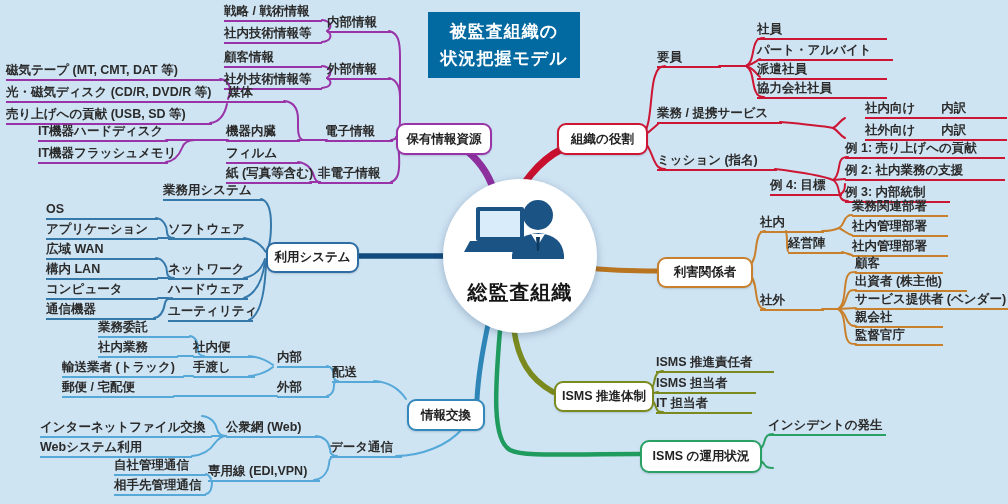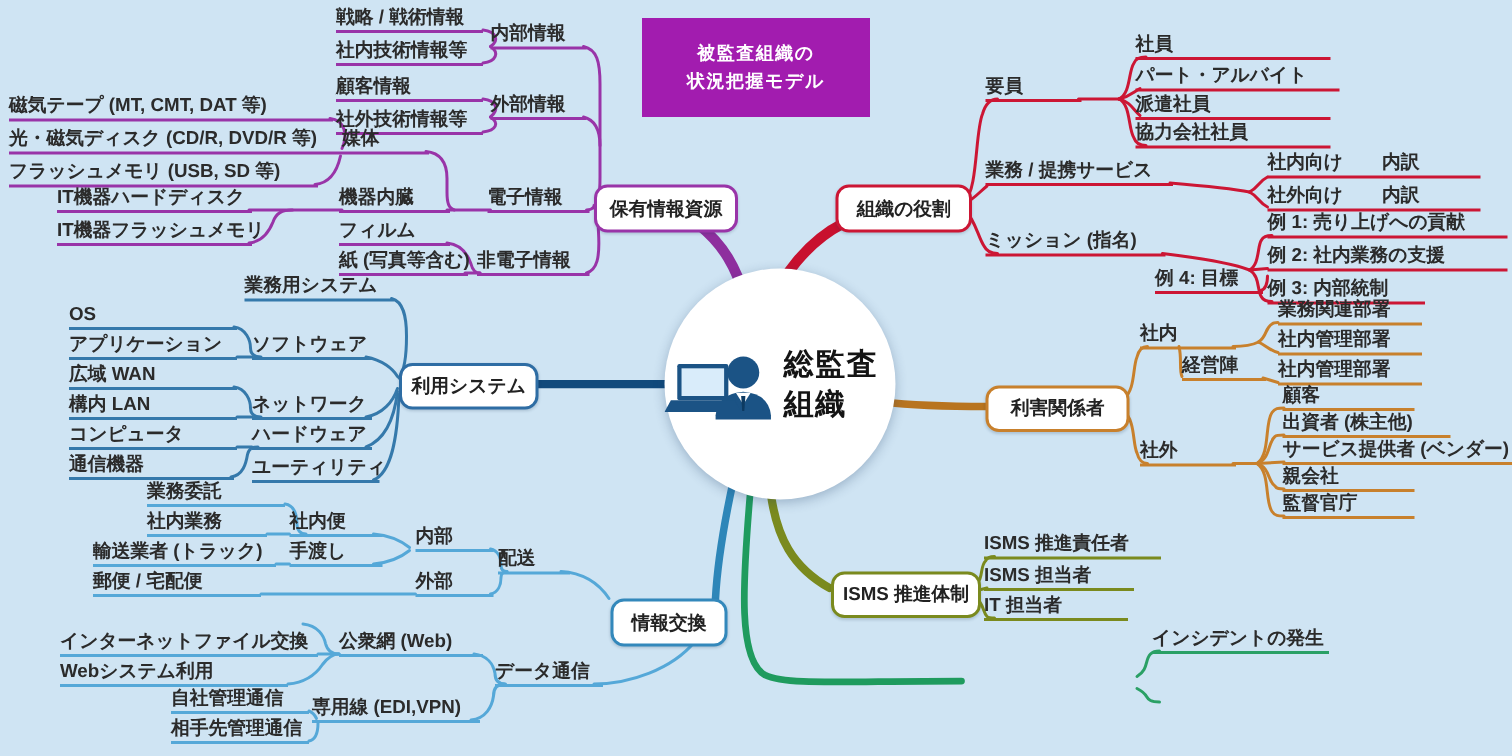--- a/index.html
+++ b/index.html
@@ -9,42 +9,42 @@
   .lbl{position:absolute;font-size:12.5px;font-weight:600;color:#2b2b2b;
        line-height:14px;height:14px;white-space:nowrap;
        border-bottom:2px solid #000;padding-bottom:2px;}
   .p{border-color:#9934a8}
   .b{border-color:#3579ab}
   .c{border-color:#55a8d8}
   .r{border-color:#cc1634}
   .o{border-color:#c8802c}
   .g{border-color:#7a8a1e}
   .t{border-color:#2aa065}
-  .pair{display:flex;}
+  .pair{display:flex;margin-left:20px;}
   .pair .second{margin-left:26px;}
   .node{position:absolute;background:#fff;border:2px solid #888;border-radius:9px;
         display:flex;align-items:center;justify-content:center;
         font-size:12.5px;font-weight:700;color:#222;white-space:nowrap;
         box-shadow:0 1px 2px rgba(30,60,90,.2);}
   .n-p{border-color:#9934a8}
   .n-b{border-color:#2e6da4}
   .n-c{border-color:#3388bb}
   .n-r{border-color:#cc1634}
   .n-o{border-color:#c8802c}
   .n-g{border-color:#7a8a1e}
   .n-t{border-color:#2aa065}
   .center{position:absolute;left:443px;top:179px;width:154px;height:154px;
           background:#fff;border-radius:50%;
           box-shadow:0 2px 8px rgba(30,60,100,.30);
-          display:flex;flex-direction:row;align-items:center;}
+          display:flex;flex-direction:column;align-items:center;}
   .center .clabel{font-size:20px;font-weight:700;color:#141414;letter-spacing:1px;margin-top:0;}
   .center svg{margin-top:16px;}
   .titlebox{position:absolute;left:428px;top:12px;width:152px;height:66px;
-            background:#a21caf;color:#fff;display:flex;flex-direction:column;
-            align-items:center;justify-content:center;font-size:12px;
+            background:#0369a1;color:#fff;display:flex;flex-direction:column;
+            align-items:center;justify-content:center;font-size:17px;
             font-weight:700;line-height:1.6;letter-spacing:1px;}
 </style>
 </head>
 <body>
 
 <div class="stage">
 
 <svg class="wires" width="1008" height="504" viewBox="0 0 1008 504">
 
   <g fill="none" stroke-linecap="round">
@@ -158,21 +158,21 @@
 </svg>
 
 <span class="lbl p" style="left:224px;top:4px;width:98px">戦略 / 戦術情報</span>
 <span class="lbl p" style="left:224px;top:26px;width:98px">社内技術情報等</span>
 <span class="lbl p" style="left:327px;top:15px;width:64px">内部情報</span>
 <span class="lbl p" style="left:224px;top:50px;width:98px">顧客情報</span>
 <span class="lbl p" style="left:224px;top:72px;width:98px">社外技術情報等</span>
 <span class="lbl p" style="left:327px;top:62px;width:64px">外部情報</span>
 <span class="lbl p" style="left:6px;top:63px;width:216px">磁気テープ (MT, CMT, DAT 等)</span>
 <span class="lbl p" style="left:6px;top:85px;width:222px">光・磁気ディスク (CD/R, DVD/R 等)</span>
-<span class="lbl p" style="left:6px;top:107px;width:206px">フラッシュメモリ (USB, SD 等)</span>
+<span class="lbl p" style="left:6px;top:107px;width:206px">売り上げへの貢献 (USB, SD 等)</span>
 <span class="lbl p" style="left:228px;top:85px;width:58px">媒体</span>
 <span class="lbl p" style="left:38px;top:146px;width:130px">IT機器フラッシュメモリ</span>
 <span class="lbl p" style="left:38px;top:124px;width:130px">IT機器ハードディスク</span>
 <span class="lbl p" style="left:226px;top:124px;width:74px">機器内臓</span>
 <span class="lbl p" style="left:325px;top:124px;width:68px">電子情報</span>
 <span class="lbl p" style="left:226px;top:146px;width:74px">フィルム</span>
 <span class="lbl p" style="left:226px;top:166px;width:86px">紙 (写真等含む)</span>
 <span class="lbl p" style="left:318px;top:166px;width:75px">非電子情報</span>
 
 <span class="lbl b" style="left:163px;top:183px;width:100px">業務用システム</span>
@@ -241,20 +241,21 @@
 <span class="lbl g" style="left:656px;top:396px;width:96px">IT 担当者</span>
 
 <span class="lbl t" style="left:768px;top:418px;width:118px">インシデントの発生</span>
 
 <div class="node n-p" style="left:396px;top:123px;width:92px;height:28px">保有情報資源</div>
 <div class="node n-b" style="left:266px;top:242px;width:89px;height:27px">利用システム</div>
 <div class="node n-c" style="left:407px;top:399px;width:74px;height:28px">情報交換</div>
 <div class="node n-r" style="left:557px;top:123px;width:87px;height:28px">組織の役割</div>
 <div class="node n-o" style="left:657px;top:257px;width:92px;height:27px">利害関係者</div>
 <div class="node n-g" style="left:554px;top:381px;width:96px;height:27px">ISMS 推進体制</div>
+<div class="node n-t" style="left:640px;top:440px;width:118px;height:29px">ISMS の運用状況</div>
 
 <div class="center">
   <svg width="112" height="84" viewBox="0 0 112 84">
     <circle cx="74" cy="20" r="15" fill="#1b5385"></circle>
     <path d="M48,60 Q50,40 74,38 Q98,40 100,60 L100,64 L48,64 Z" fill="#1b5385"></path>
     <path d="M67,39 L74,50 L81,39 Z" fill="#ffffff"></path>
     <path d="M72,42 L76,42 L75,56 L73,56 Z" fill="#0d3a61"></path>
     <rect x="12" y="12" width="48" height="34" rx="2" fill="#1b5385"></rect>
     <rect x="16" y="16" width="40" height="26" fill="#d9ecfa"></rect>
     <path d="M6,46 L66,46 L72,57 L0,57 Z" fill="#1b5385"></path>

